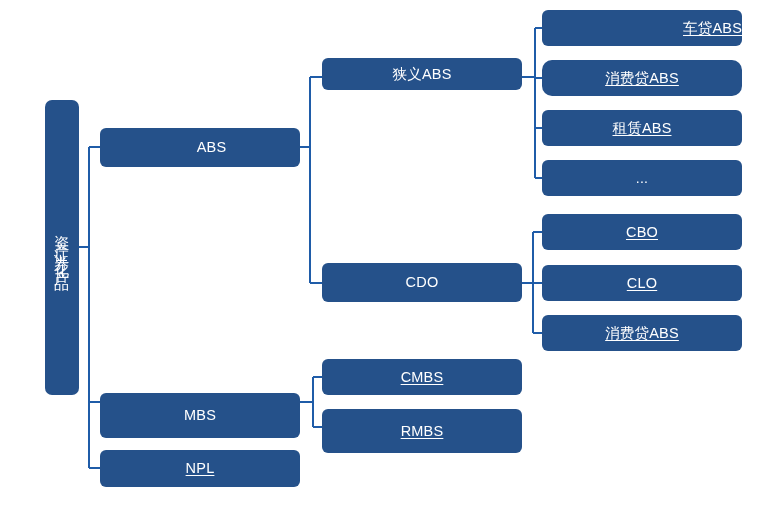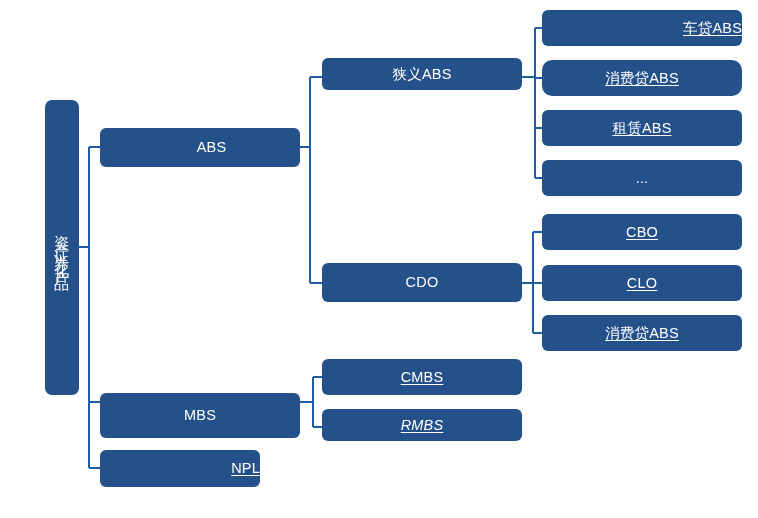--- a/index.html
+++ b/index.html
@@ -110,34 +110,34 @@
   <div class="node root" style="left:45px; top:100px; width:34px; height:295px;">
     <span class="label">资产证券化产品</span>
   </div>
 
   <div class="node" style="left:100px; top:128px; width:200px; height:39px;padding-left:23px;">
     <span class="label">ABS</span>
   </div>
   <div class="node" style="left:100px; top:383px; width:200px; height:45px;margin-top:10px;">
     <span class="label">MBS</span>
   </div>
-  <div class="node underlined" style="left:100px; top:450px; width:160px; height:37px;justify-content:flex-end;">
+  <div class="node underlined" style="left:100px; top:450px; width:200px; height:37px;">
     <span class="label">NPL</span>
   </div>
 
   <div class="node" style="left:322px; top:58px; width:200px; height:32px;">
     <span class="label">狭义ABS</span>
   </div>
   <div class="node" style="left:322px; top:263px; width:200px; height:39px;">
     <span class="label">CDO</span>
   </div>
   <div class="node underlined" style="left:322px; top:359px; width:200px; height:36px;">
     <span class="label">CMBS</span>
   </div>
-  <div class="node underlined" style="left:322px; top:409px; width:200px; height:32px;font-style:italic;">
+  <div class="node underlined" style="left:322px; top:409px; width:200px; height:44px;">
     <span class="label">RMBS</span>
   </div>
 
   <div class="node underlined" style="left:542px; top:10px; width:200px; height:36px;justify-content:flex-end;">
     <span class="label">车贷ABS</span>
   </div>
   <div class="node underlined" style="left:542px; top:60px; width:200px; height:36px;border-radius:10px;">
     <span class="label">消费贷ABS</span>
   </div>
   <div class="node underlined" style="left:542px; top:110px; width:200px; height:36px;">

